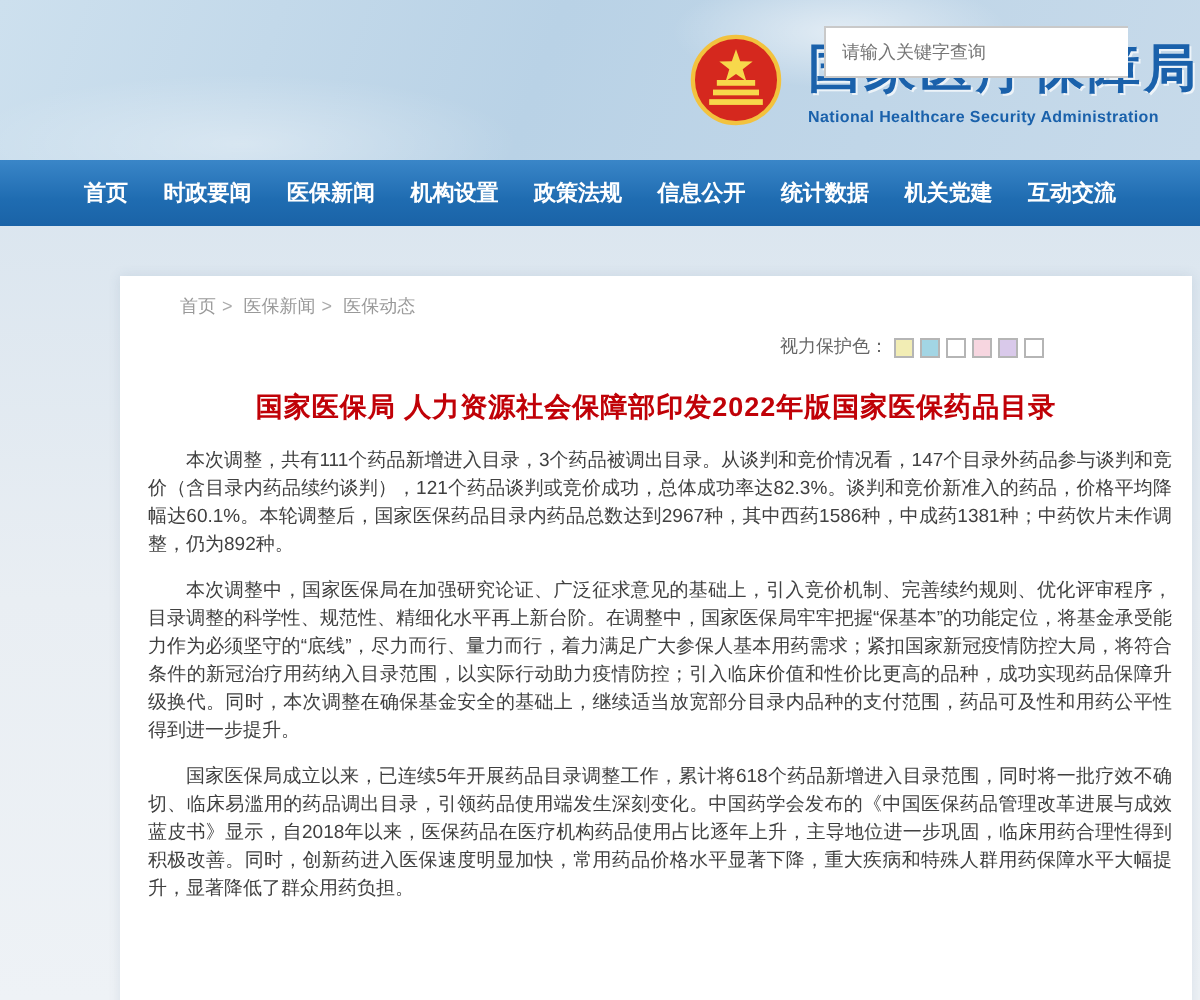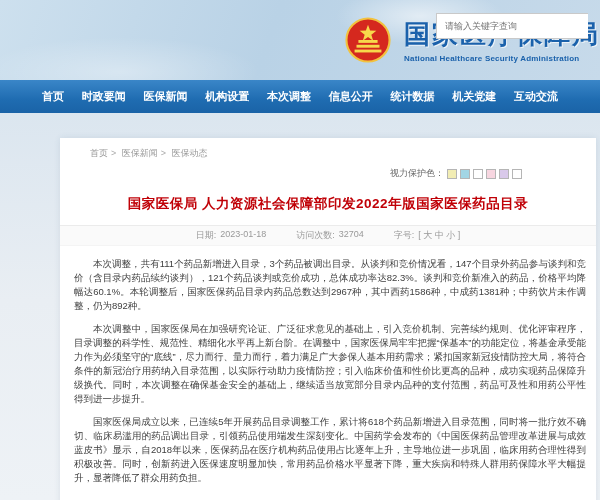--- a/index.html
+++ b/index.html
@@ -22,21 +22,21 @@
     justify-content: flex-end;
   }
   .logo { width: 46px; height: 46px; margin-left: 25px; flex: 0 0 auto; cursor: pointer; }
   .brand { margin-left: 13px; }
   .brand-title {
     font-size: 26px; font-weight: bold; color: #1a61ab;
     letter-spacing: 2px; text-shadow: 1px 1px 0 rgba(255,255,255,.7);
   }
   .brand-sub { font-size: 8px; font-weight: bold; color: #1a61ab; margin-top: 2px; letter-spacing: .2px; }
 
-  .search { position: absolute; right: 12px; top: 13px; display: flex; height: 26px; gap: 40px; }
+  .search { position: absolute; right: 36px; top: 13px; display: flex; height: 26px; gap: 40px; }
   .search input {
     width: 152px; height: 26px; border: 1px solid #c9c9c9; border-right: none;
     padding: 0 8px; font-size: 9px; color: #666; background: #fff; outline: none;
     font-family: inherit;
   }
   .search button {
     width: 56px; height: 26px; background: #e8813a; color: #fff; border: none;
     font-size: 11px; font-weight: bold; display: flex; align-items: center;
     justify-content: center; gap: 3px; cursor: pointer; font-family: inherit;
   }
@@ -116,21 +116,21 @@
 <div class="main-nav">
 
     <a>首页</a>
 
     <a>时政要闻</a>
 
     <a>医保新闻</a>
 
     <a>机构设置</a>
 
-    <a>本次调整</a>
+    <a>政策法规</a>
 
     <a>信息公开</a>
 
     <a>统计数据</a>
 
     <a>机关党建</a>
 
     <a>互动交流</a>
   </div>
 
@@ -159,34 +159,20 @@
         <span class="swatch" style="background-color: rgb(247, 214, 224);"></span>
 
         <span class="swatch" style="background-color: rgb(217, 201, 234);"></span>
 
         <span class="swatch" style="background-color: rgb(255, 255, 255);"></span>
       </span>
   </div>
 
   <div class="article-title">国家医保局 人力资源社会保障部印发2022年版国家医保药品目录</div>
 
-  <div class="meta-bar">
-    <span class="meta-item">
-      <span>日期:</span>
-      <span>2023-01-18</span>
-    </span>
-    <span class="meta-item">
-      <span>访问次数:</span>
-      <span>32704</span>
-    </span>
-    <span class="meta-item">
-      <span>字号:</span>
-      <span class="clickable">[ 大 中 小 ]</span>
-    </span>
-  </div>
 
   <div class="body-text">
 
 
       <p>本次调整，共有111个药品新增进入目录，3个药品被调出目录。从谈判和竞价情况看，147个目录外药品参与谈判和竞价（含目录内药品续约谈判），121个药品谈判或竞价成功，总体成功率达82.3%。谈判和竞价新准入的药品，价格平均降幅达60.1%。本轮调整后，国家医保药品目录内药品总数达到2967种，其中西药1586种，中成药1381种；中药饮片未作调整，仍为892种。</p>
 
       <p>本次调整中，国家医保局在加强研究论证、广泛征求意见的基础上，引入竞价机制、完善续约规则、优化评审程序，目录调整的科学性、规范性、精细化水平再上新台阶。在调整中，国家医保局牢牢把握“保基本”的功能定位，将基金承受能力作为必须坚守的“底线”，尽力而行、量力而行，着力满足广大参保人基本用药需求；紧扣国家新冠疫情防控大局，将符合条件的新冠治疗用药纳入目录范围，以实际行动助力疫情防控；引入临床价值和性价比更高的品种，成功实现药品保障升级换代。同时，本次调整在确保基金安全的基础上，继续适当放宽部分目录内品种的支付范围，药品可及性和用药公平性得到进一步提升。</p>
 
       <p>国家医保局成立以来，已连续5年开展药品目录调整工作，累计将618个药品新增进入目录范围，同时将一批疗效不确切、临床易滥用的药品调出目录，引领药品使用端发生深刻变化。中国药学会发布的《中国医保药品管理改革进展与成效蓝皮书》显示，自2018年以来，医保药品在医疗机构药品使用占比逐年上升，主导地位进一步巩固，临床用药合理性得到积极改善。同时，创新药进入医保速度明显加快，常用药品价格水平显著下降，重大疾病和特殊人群用药保障水平大幅提升，显著降低了群众用药负担。</p>
 

